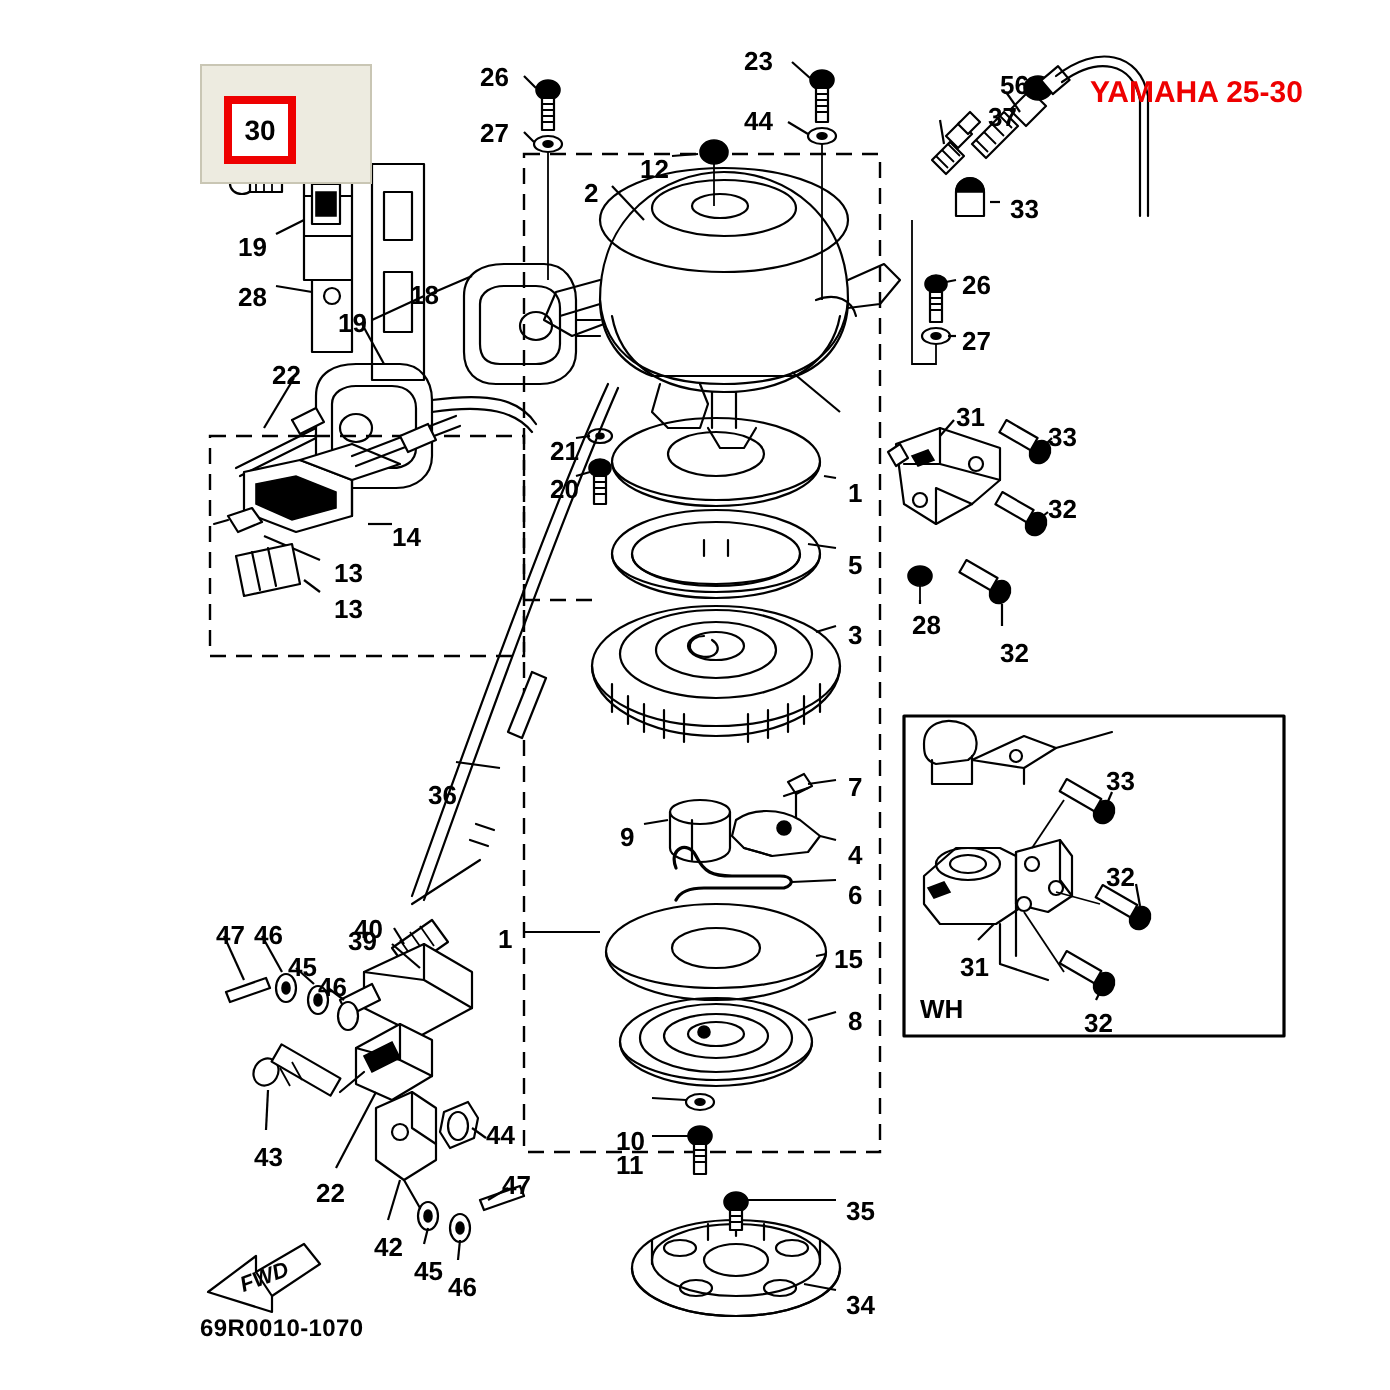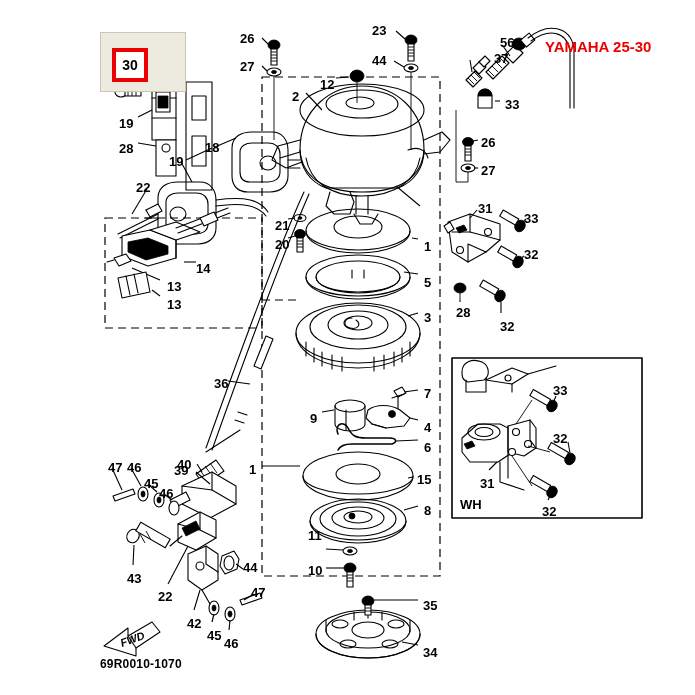--- a/index.html
+++ b/index.html
@@ -541,29 +541,29 @@
       <div class="lbl" style="left: 456px; top: 306px;">28</div>
       <div class="lbl" style="left: 500px; top: 320px;">32</div>
       <div class="lbl" style="left: 424px; top: 311px;">3</div>
       <div class="lbl" style="left: 167px; top: 280px;">13</div>
       <div class="lbl" style="left: 196px; top: 262px;">14</div>
       <div class="lbl" style="left: 167px; top: 298px;">13</div>
       <div class="lbl" style="left: 553px; top: 384px;">33</div>
       <div class="lbl" style="left: 553px; top: 432px;">32</div>
       <div class="lbl" style="left: 480px; top: 477px;">31</div>
       <div class="lbl" style="left: 542px; top: 505px;">32</div>
-      <div class="lbl" style="left: 214px; top: 377px;">36</div>
+      <div class="lbl" style="left: 214px; top: 391px;">36</div>
       <div class="lbl" style="left: 424px; top: 387px;">7</div>
       <div class="lbl" style="left: 310px; top: 412px;">9</div>
       <div class="lbl" style="left: 424px; top: 421px;">4</div>
       <div class="lbl" style="left: 424px; top: 441px;">6</div>
       <div class="lbl" style="left: 249px; top: 463px;">1</div>
       <div class="lbl" style="left: 417px; top: 473px;">15</div>
       <div class="lbl" style="left: 424px; top: 504px;">8</div>
-      <div class="lbl" style="left: 308px; top: 529px;">11</div>
+      <div class="lbl" style="left: 308px; top: 576px;">11</div>
       <div class="lbl" style="left: 308px; top: 564px;">10</div>
       <div class="lbl" style="left: 108px; top: 461px;">47</div>
       <div class="lbl" style="left: 127px; top: 461px;">46</div>
       <div class="lbl" style="left: 144px; top: 477px;">45</div>
       <div class="lbl" style="left: 159px; top: 487px;">46</div>
       <div class="lbl" style="left: 177px; top: 458px;">40</div>
       <div class="lbl" style="left: 174px; top: 464px;">39</div>
       <div class="lbl" style="left: 127px; top: 572px;">43</div>
       <div class="lbl" style="left: 158px; top: 590px;">22</div>
       <div class="lbl" style="left: 187px; top: 617px;">42</div>

